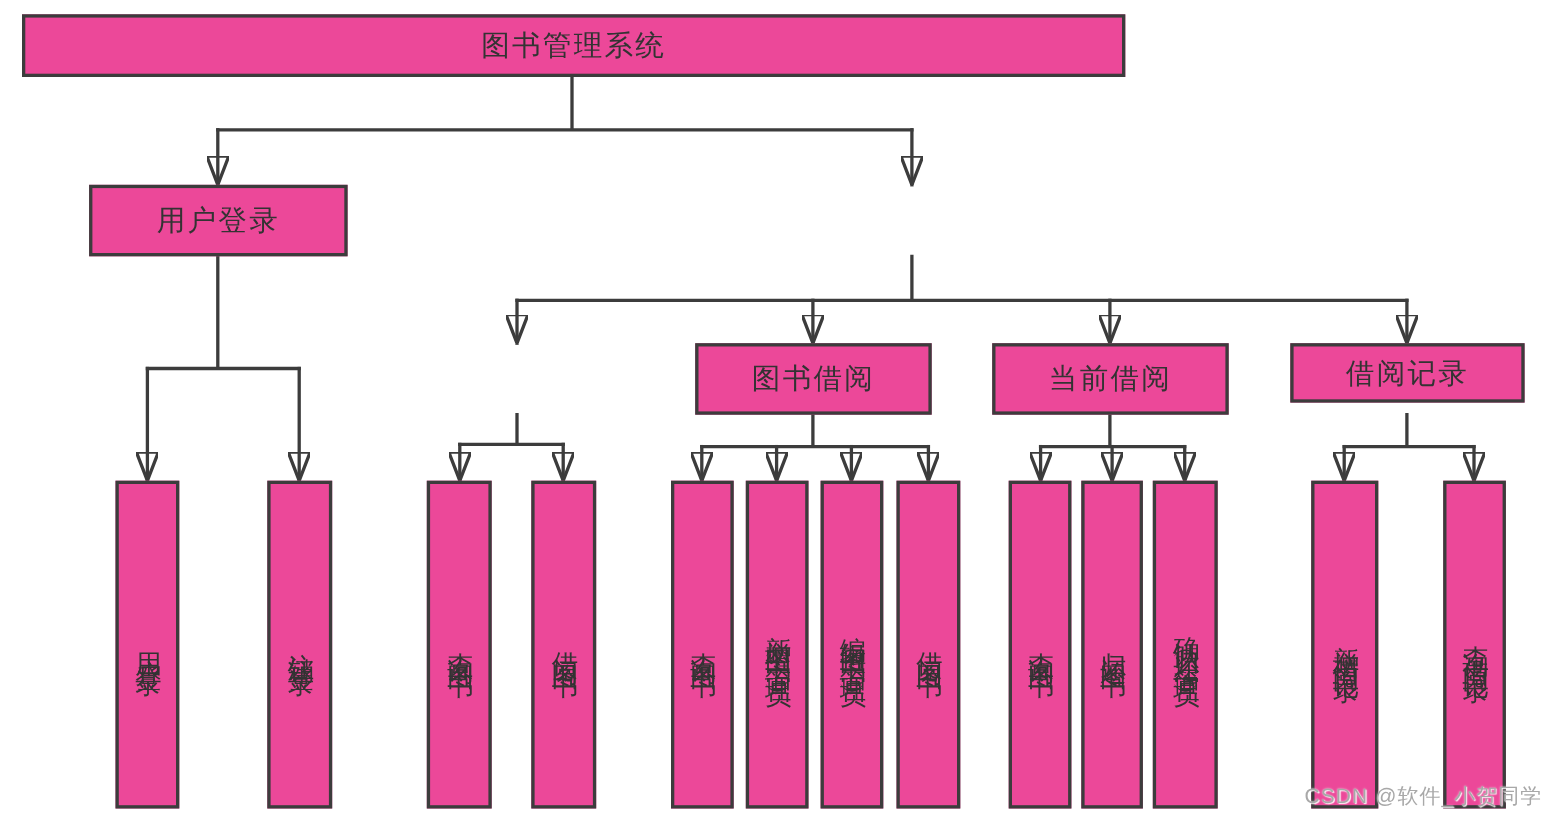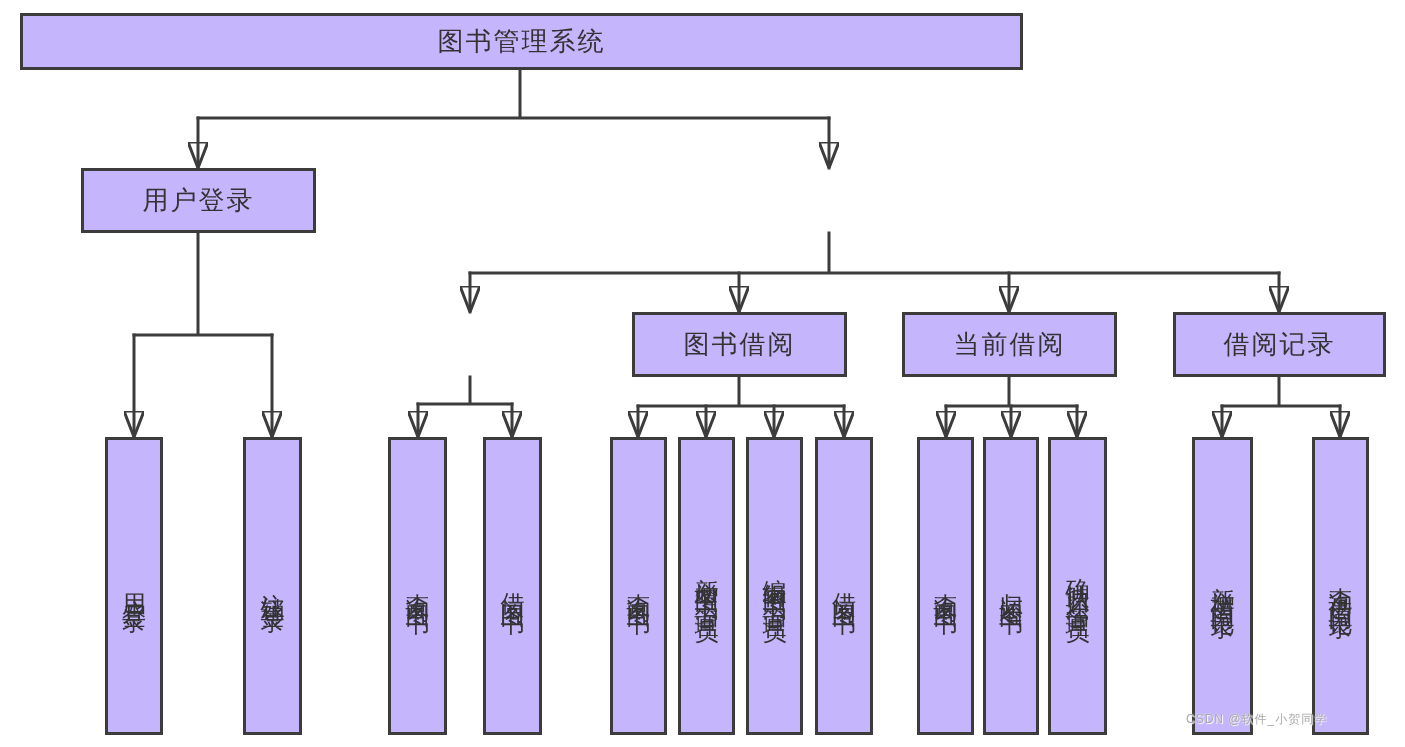--- a/index.html
+++ b/index.html
@@ -8,38 +8,38 @@
     width:1405px;height:747px;
     background:#ffffff;
     font-family:"Liberation Sans","DejaVu Sans",sans-serif;
     overflow:hidden;
   }
   .wires{position:absolute;left:0;top:0;width:1405px;height:747px;pointer-events:none;}
   .wires path,.wires line{stroke:#3c3c3c;stroke-width:3;fill:none;stroke-linecap:square;}
   .box{
     position:absolute;
     box-sizing:border-box;
-    background:#c4b5fd;
+    background:#ec4899;
     border:3px solid #3c3c3c;
     display:flex;align-items:center;justify-content:center;
     color:#333333;
   }
   .hbox{font-size:26px;letter-spacing:2px;white-space:nowrap;}
   .vbox span{
     writing-mode:vertical-rl;
     text-orientation:mixed;
     font-size:24px;
     letter-spacing:6px;
     color:#333333;
     line-height:1;
   }
   .watermark{
     position:absolute;
     left:1186px;top:711px;
-    font-size:12px;
+    font-size:19px;
     letter-spacing:1px;
     color:#a8a8a8;
     white-space:nowrap;
     text-shadow:1px 1px 1px rgba(255,255,255,0.95),0 0 2px rgba(255,255,255,0.7);
   }
 </style>
 </head>
 <body>
 
 <div class="stage">
@@ -106,21 +106,21 @@
   <div class="box hbox" style="left:81px;top:168px;width:235px;height:65px;">
     <span>用户登录</span>
   </div>
 
   <div class="box hbox" style="left:632px;top:312px;width:215px;height:65px;">
     <span>图书借阅</span>
   </div>
   <div class="box hbox" style="left:902px;top:312px;width:215px;height:65px;">
     <span>当前借阅</span>
   </div>
-  <div class="box hbox" style="left:1173px;top:312px;width:213px;height:65px;">
+  <div class="box hbox" style="left:1173px;top:312px;width:213px;height:54px;">
     <span>借阅记录</span>
   </div>
 
   <div class="box vbox" style="left:105px;top:437px;width:58px;height:298px;">
     <span>用户登录</span>
   </div>
   <div class="box vbox" style="left:243px;top:437px;width:59px;height:298px;">
     <span>注销登录</span>
   </div>
 

